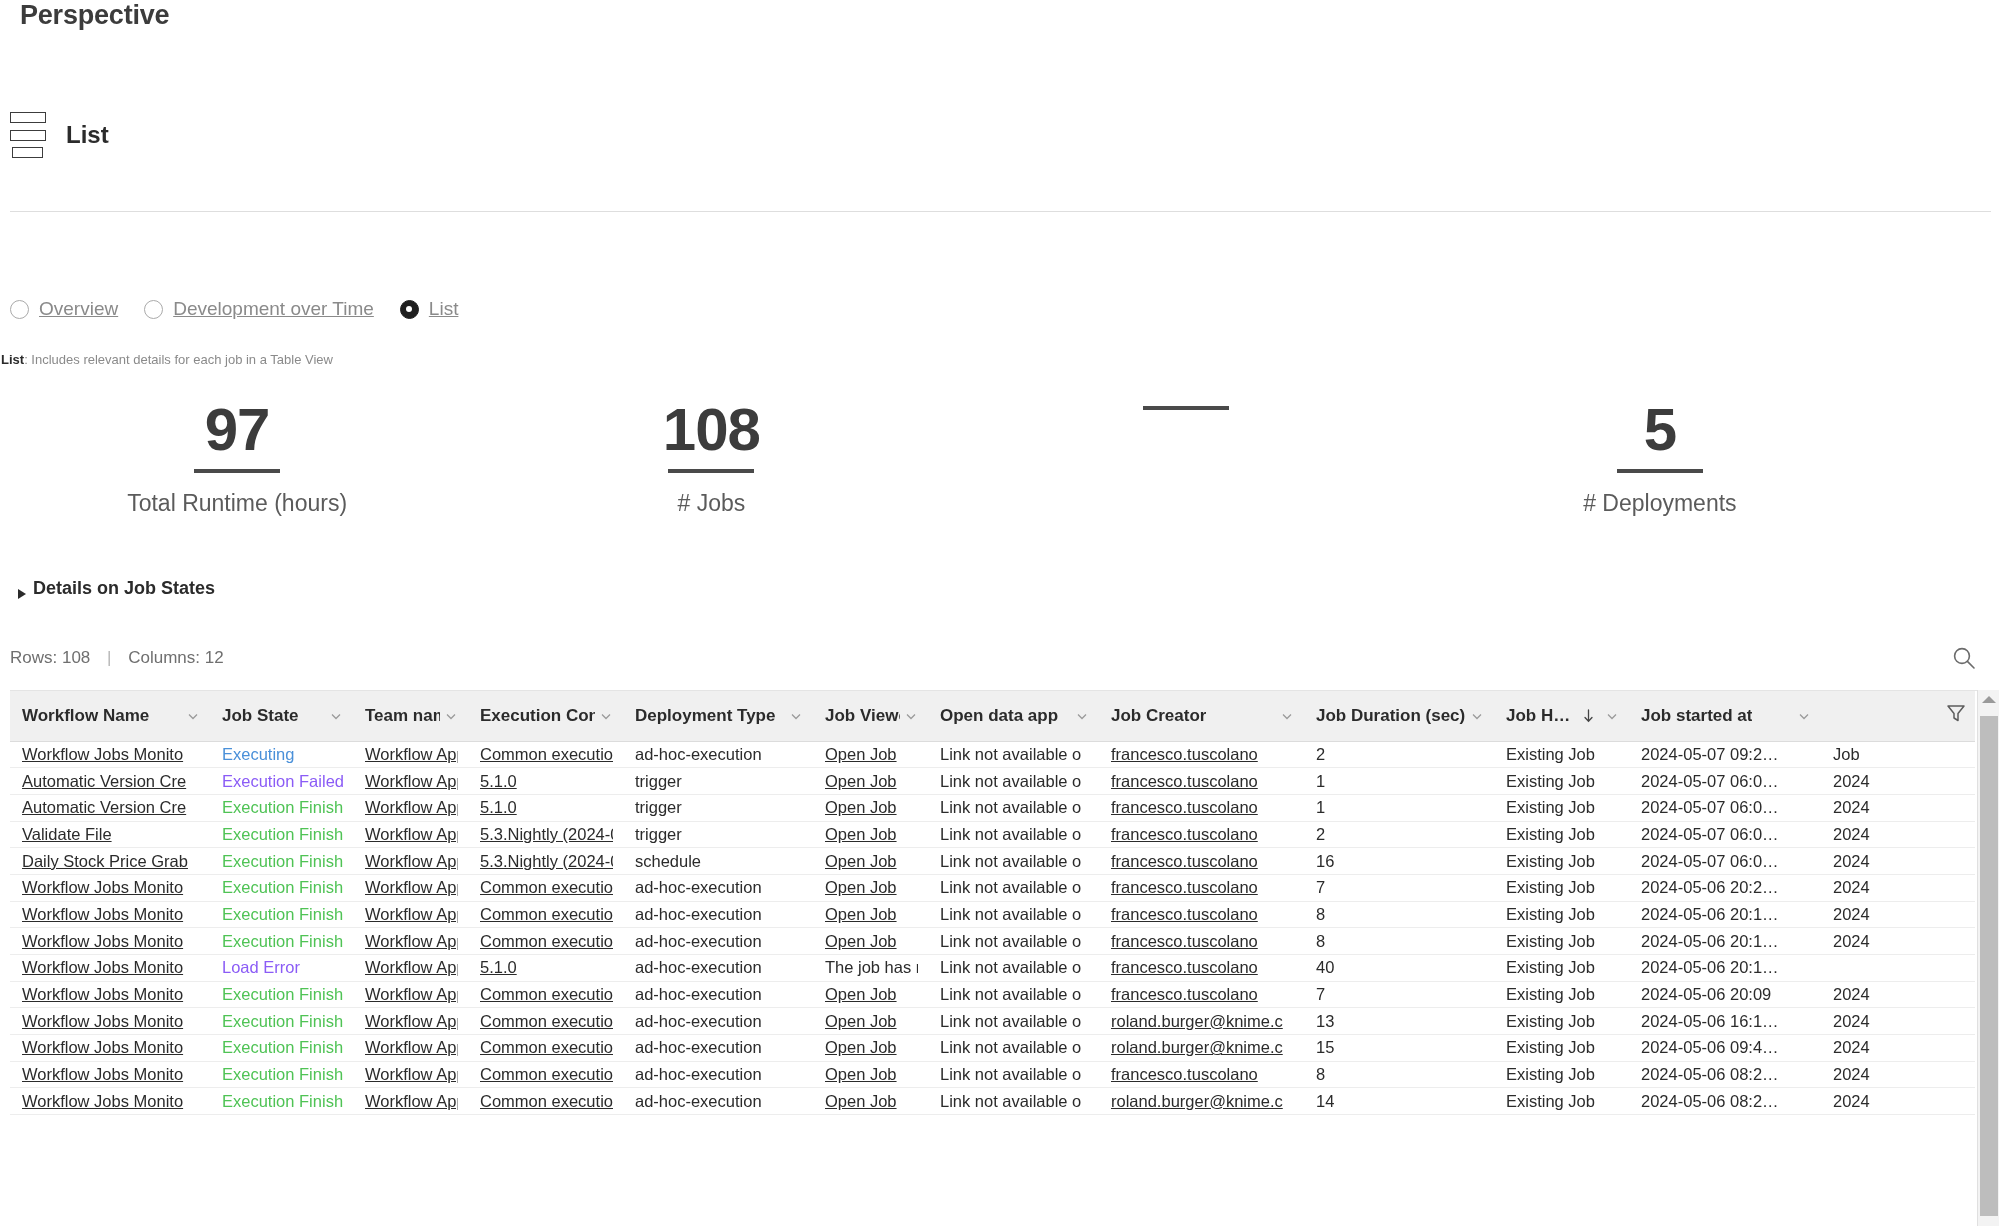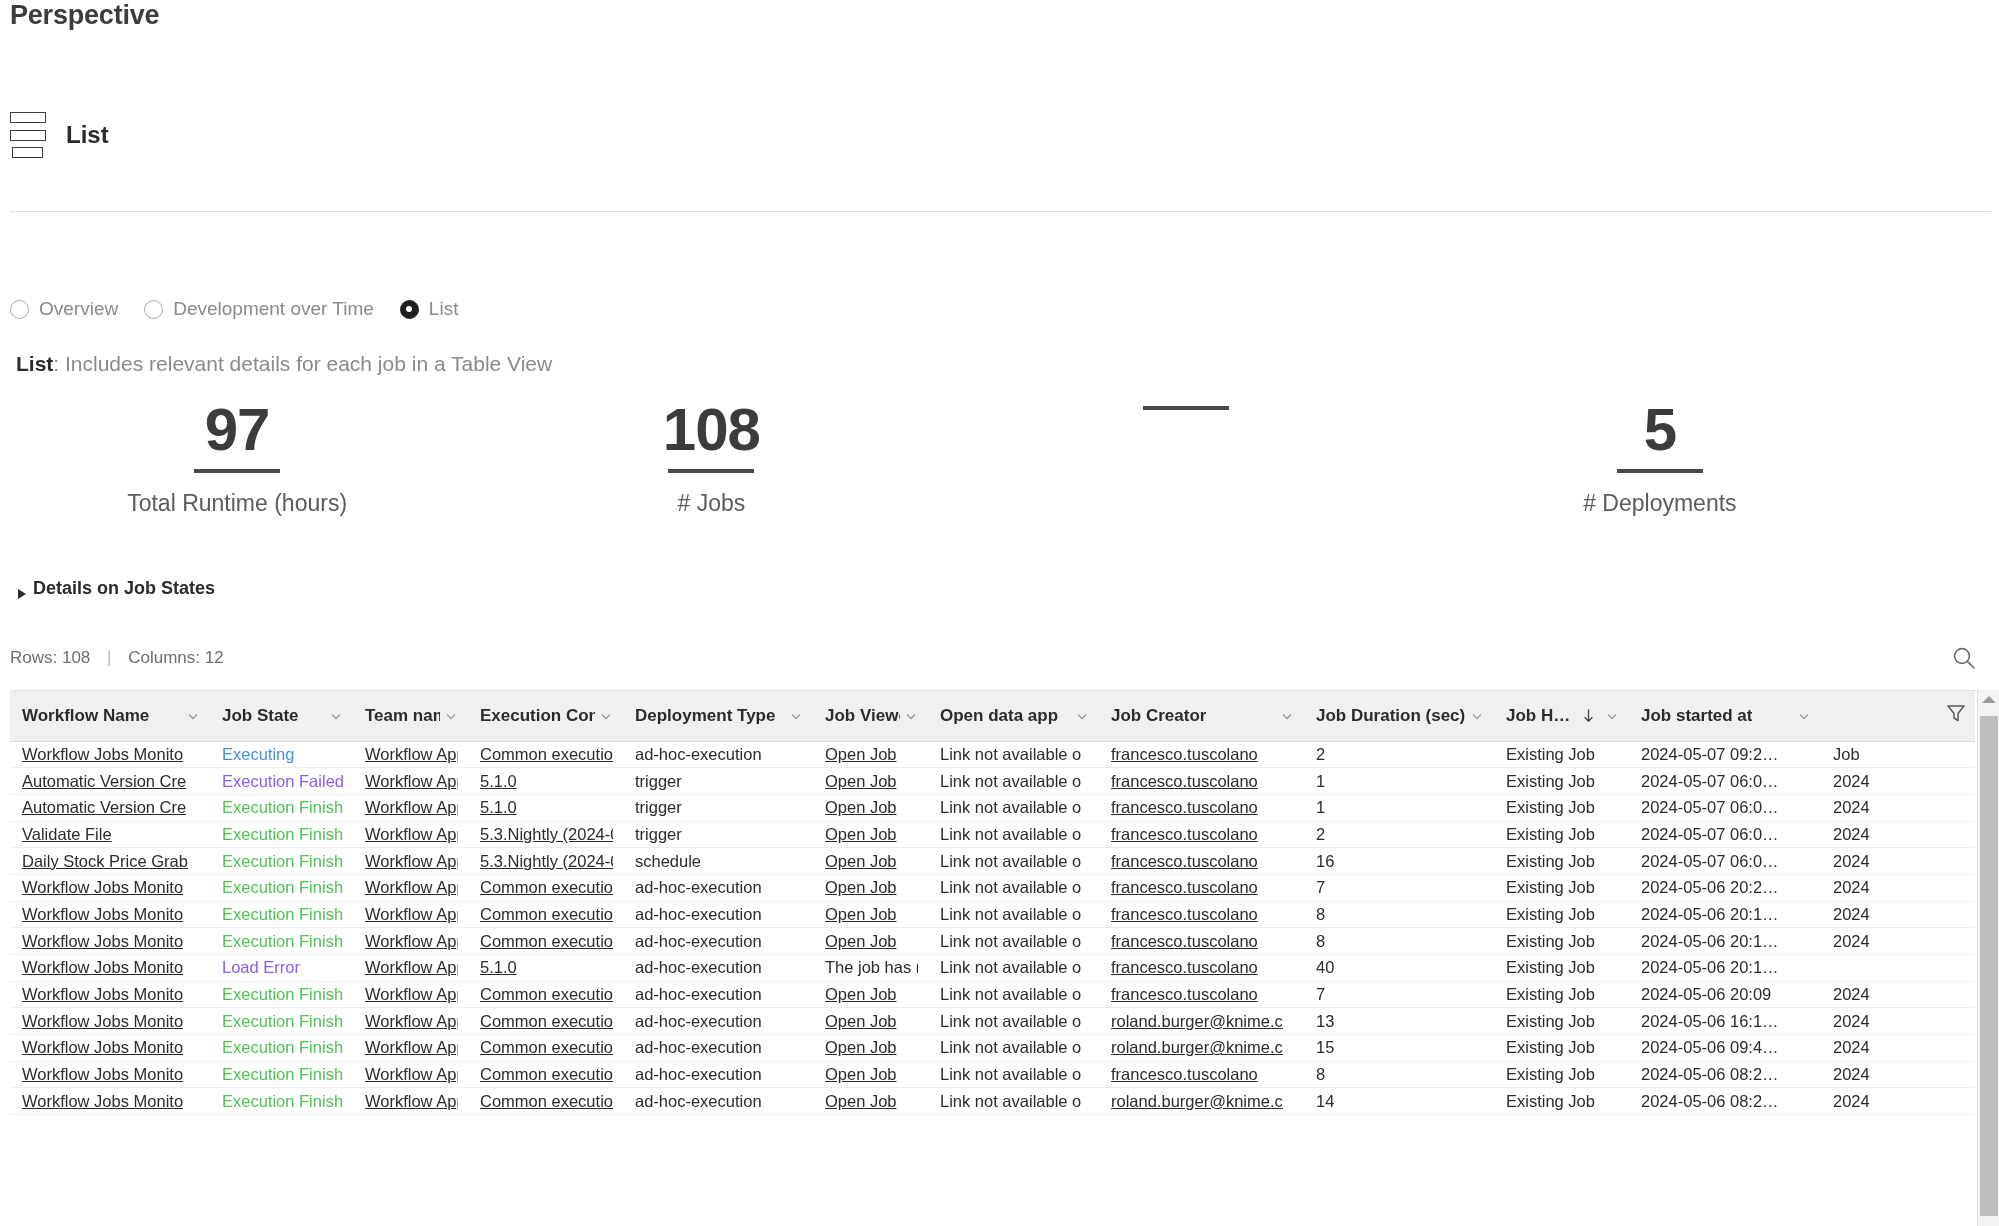--- a/index.html
+++ b/index.html
@@ -8,21 +8,21 @@
     width: 1999px; height: 1226px;
     background: #ffffff;
     font-family: "Liberation Sans", sans-serif;
     color: #2b2b2b;
     overflow: hidden;
   }
   .page { position: relative; width: 1999px; height: 1226px; }
 
   
   .perspective-title {
-    position: absolute; left: 10px; top: 0px;
+    position: absolute; left: 20px; top: 0px;
     font-size: 27px; font-weight: bold; color: #3c3c3c;
     letter-spacing: -0.2px;
   }
 
   .list-header {
     position: absolute; left: 10px; top: 112px;
     display: flex; align-items: center; gap: 20px;
   }
   .list-icon { width: 36px; height: 46px; display: flex; flex-direction: column; justify-content: space-between; }
   .list-icon span { display: block; height: 11px; border: 1.6px solid #3c3c3c; background: #fff; }
@@ -49,26 +49,26 @@
     display: inline-block; position: relative; flex: 0 0 auto;
   }
   .radio-circle.checked {
     border: 1.6px solid #1f1f1f; background: #1f1f1f;
   }
   .radio-circle.checked::after {
     content: ""; position: absolute; left: 50%; top: 50%;
     width: 6px; height: 6px; border-radius: 50%; background: #ffffff;
     transform: translate(-50%, -50%);
   }
-  .radio-label { white-space: nowrap; }
+  .radio-label { white-space: nowrap; text-decoration: underline; }
 
   
   .desc {
-    position: absolute; left: 16px; top: 352px;
-    font-size: 21px; color: #8a8a8a;
+    position: absolute; left: 1px; top: 352px;
+    font-size: 13px; color: #8a8a8a;
   }
   .desc b { color: #2b2b2b; font-weight: bold; }
 
   
   .kpi-row {
     position: absolute; left: 0px; top: 398px; width: 1897px;
     display: flex;
   }
   .kpi { flex: 1 1 0; text-align: center; }
   .kpi-value {

